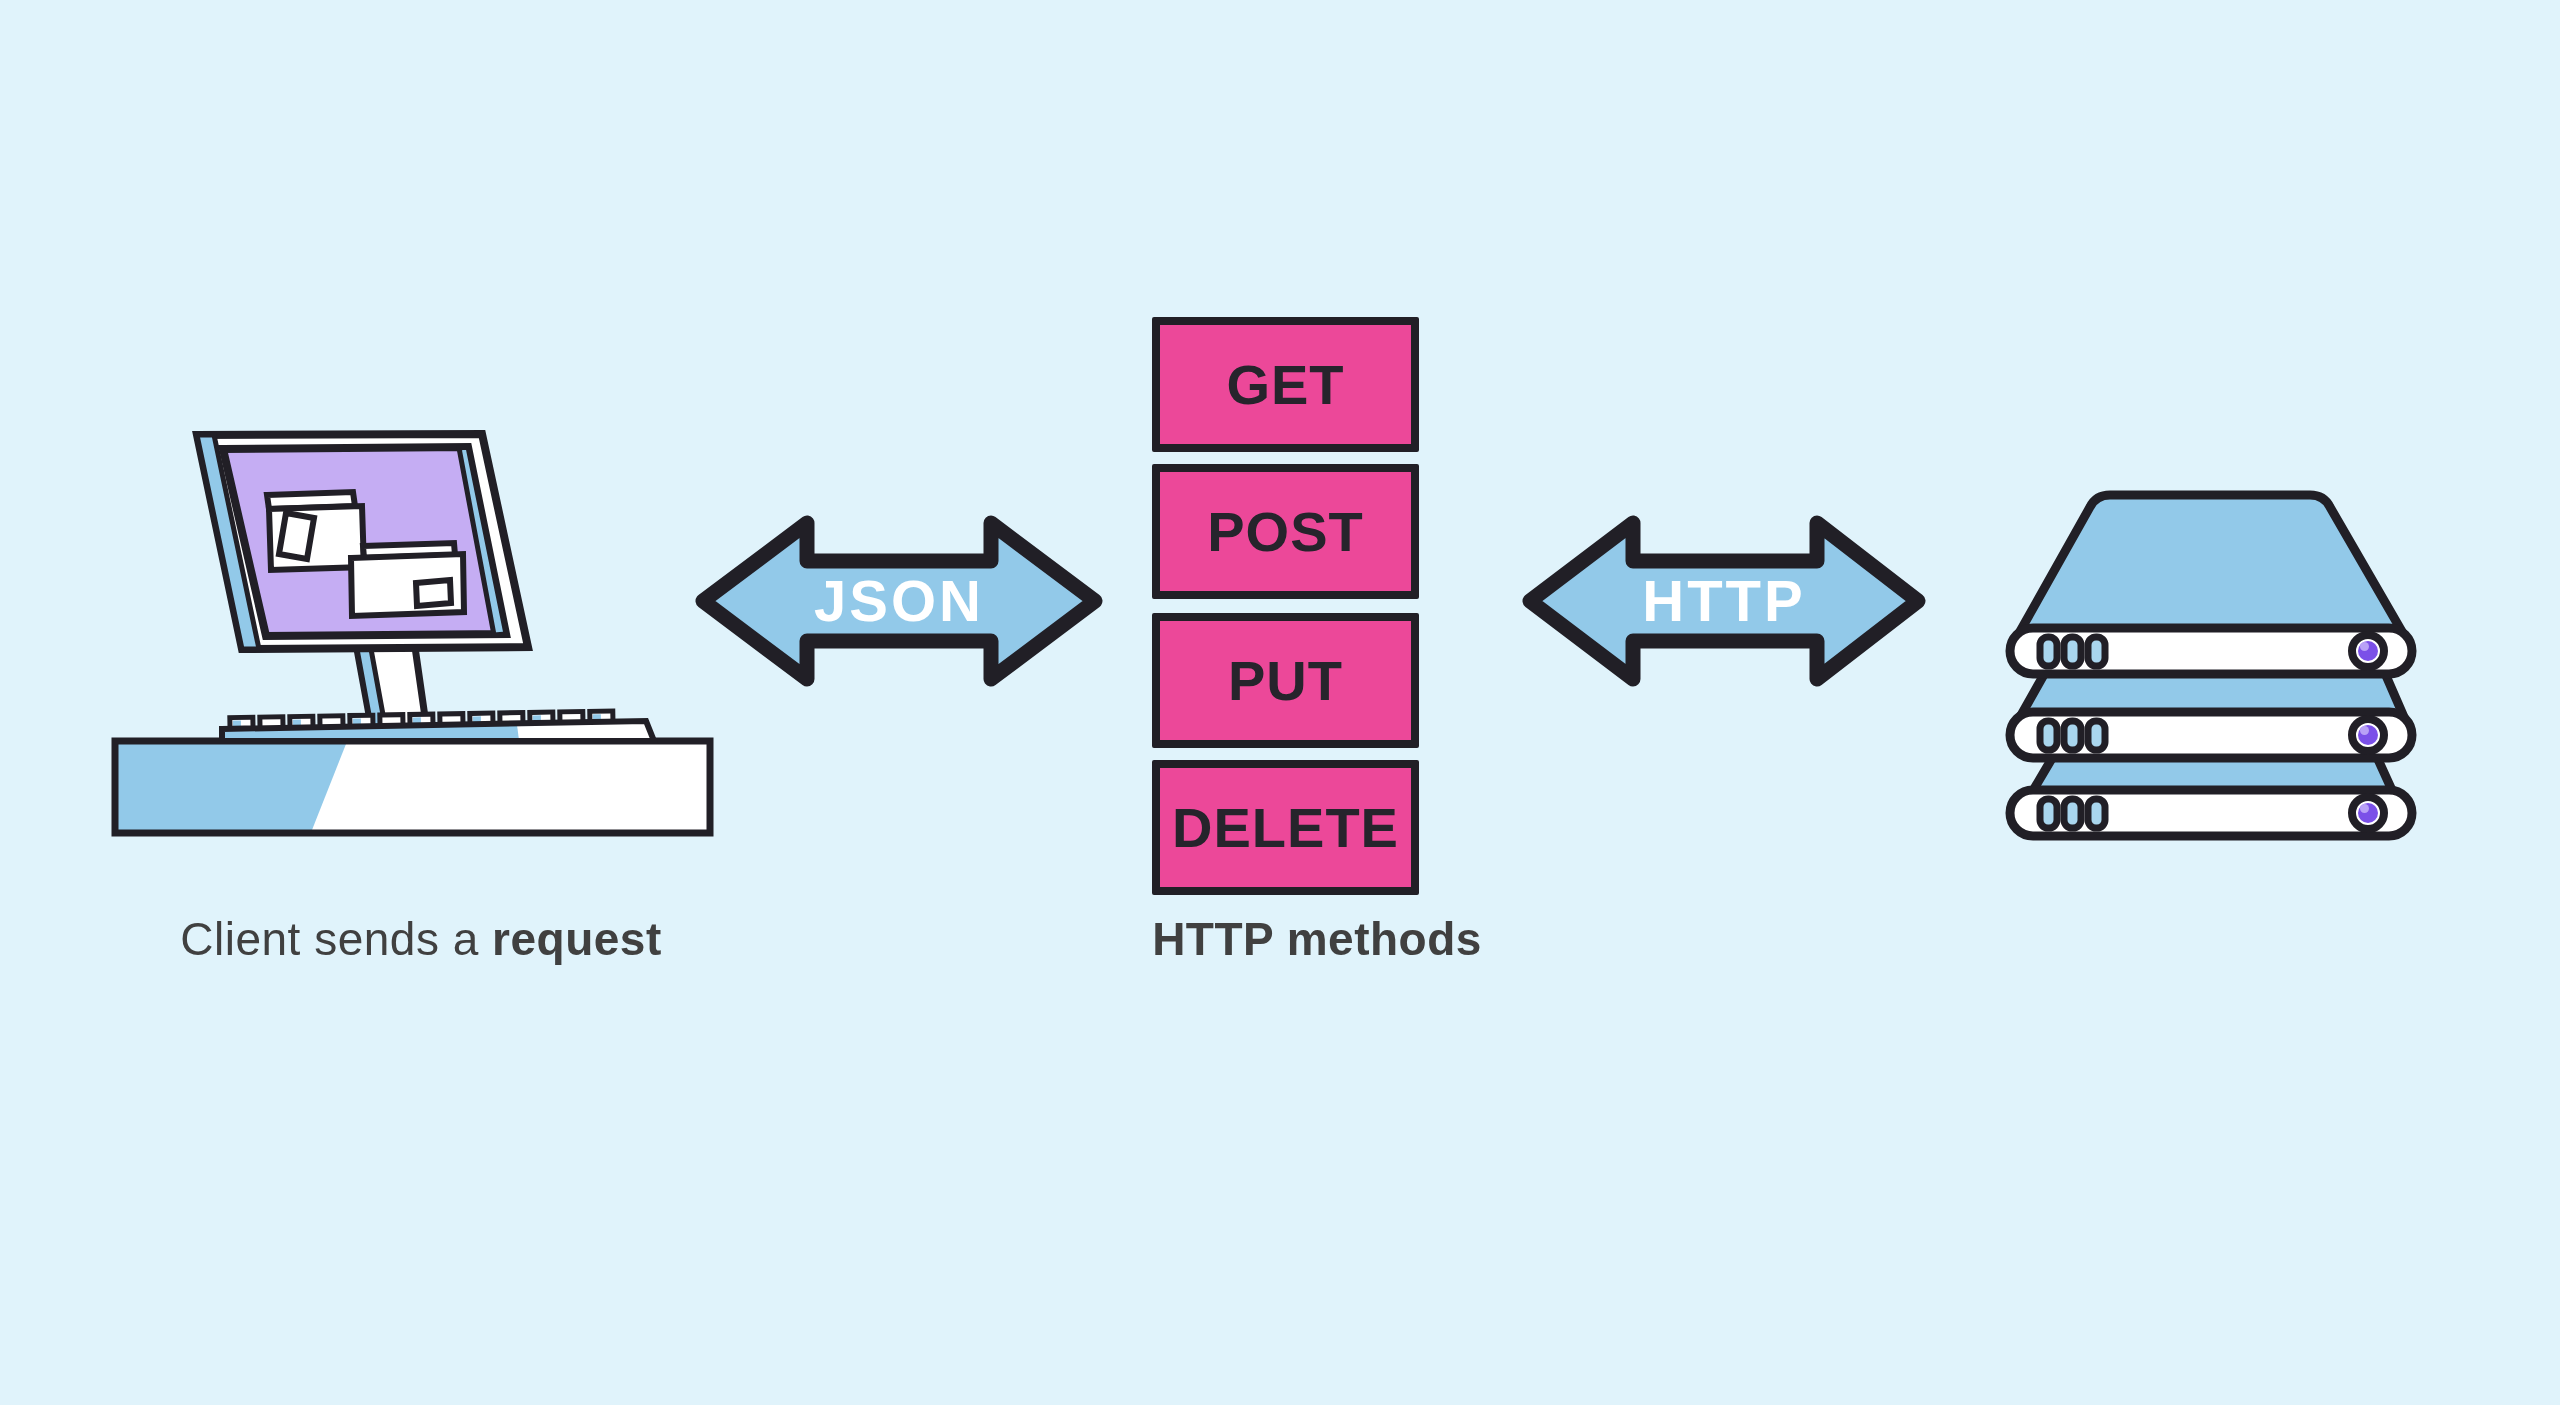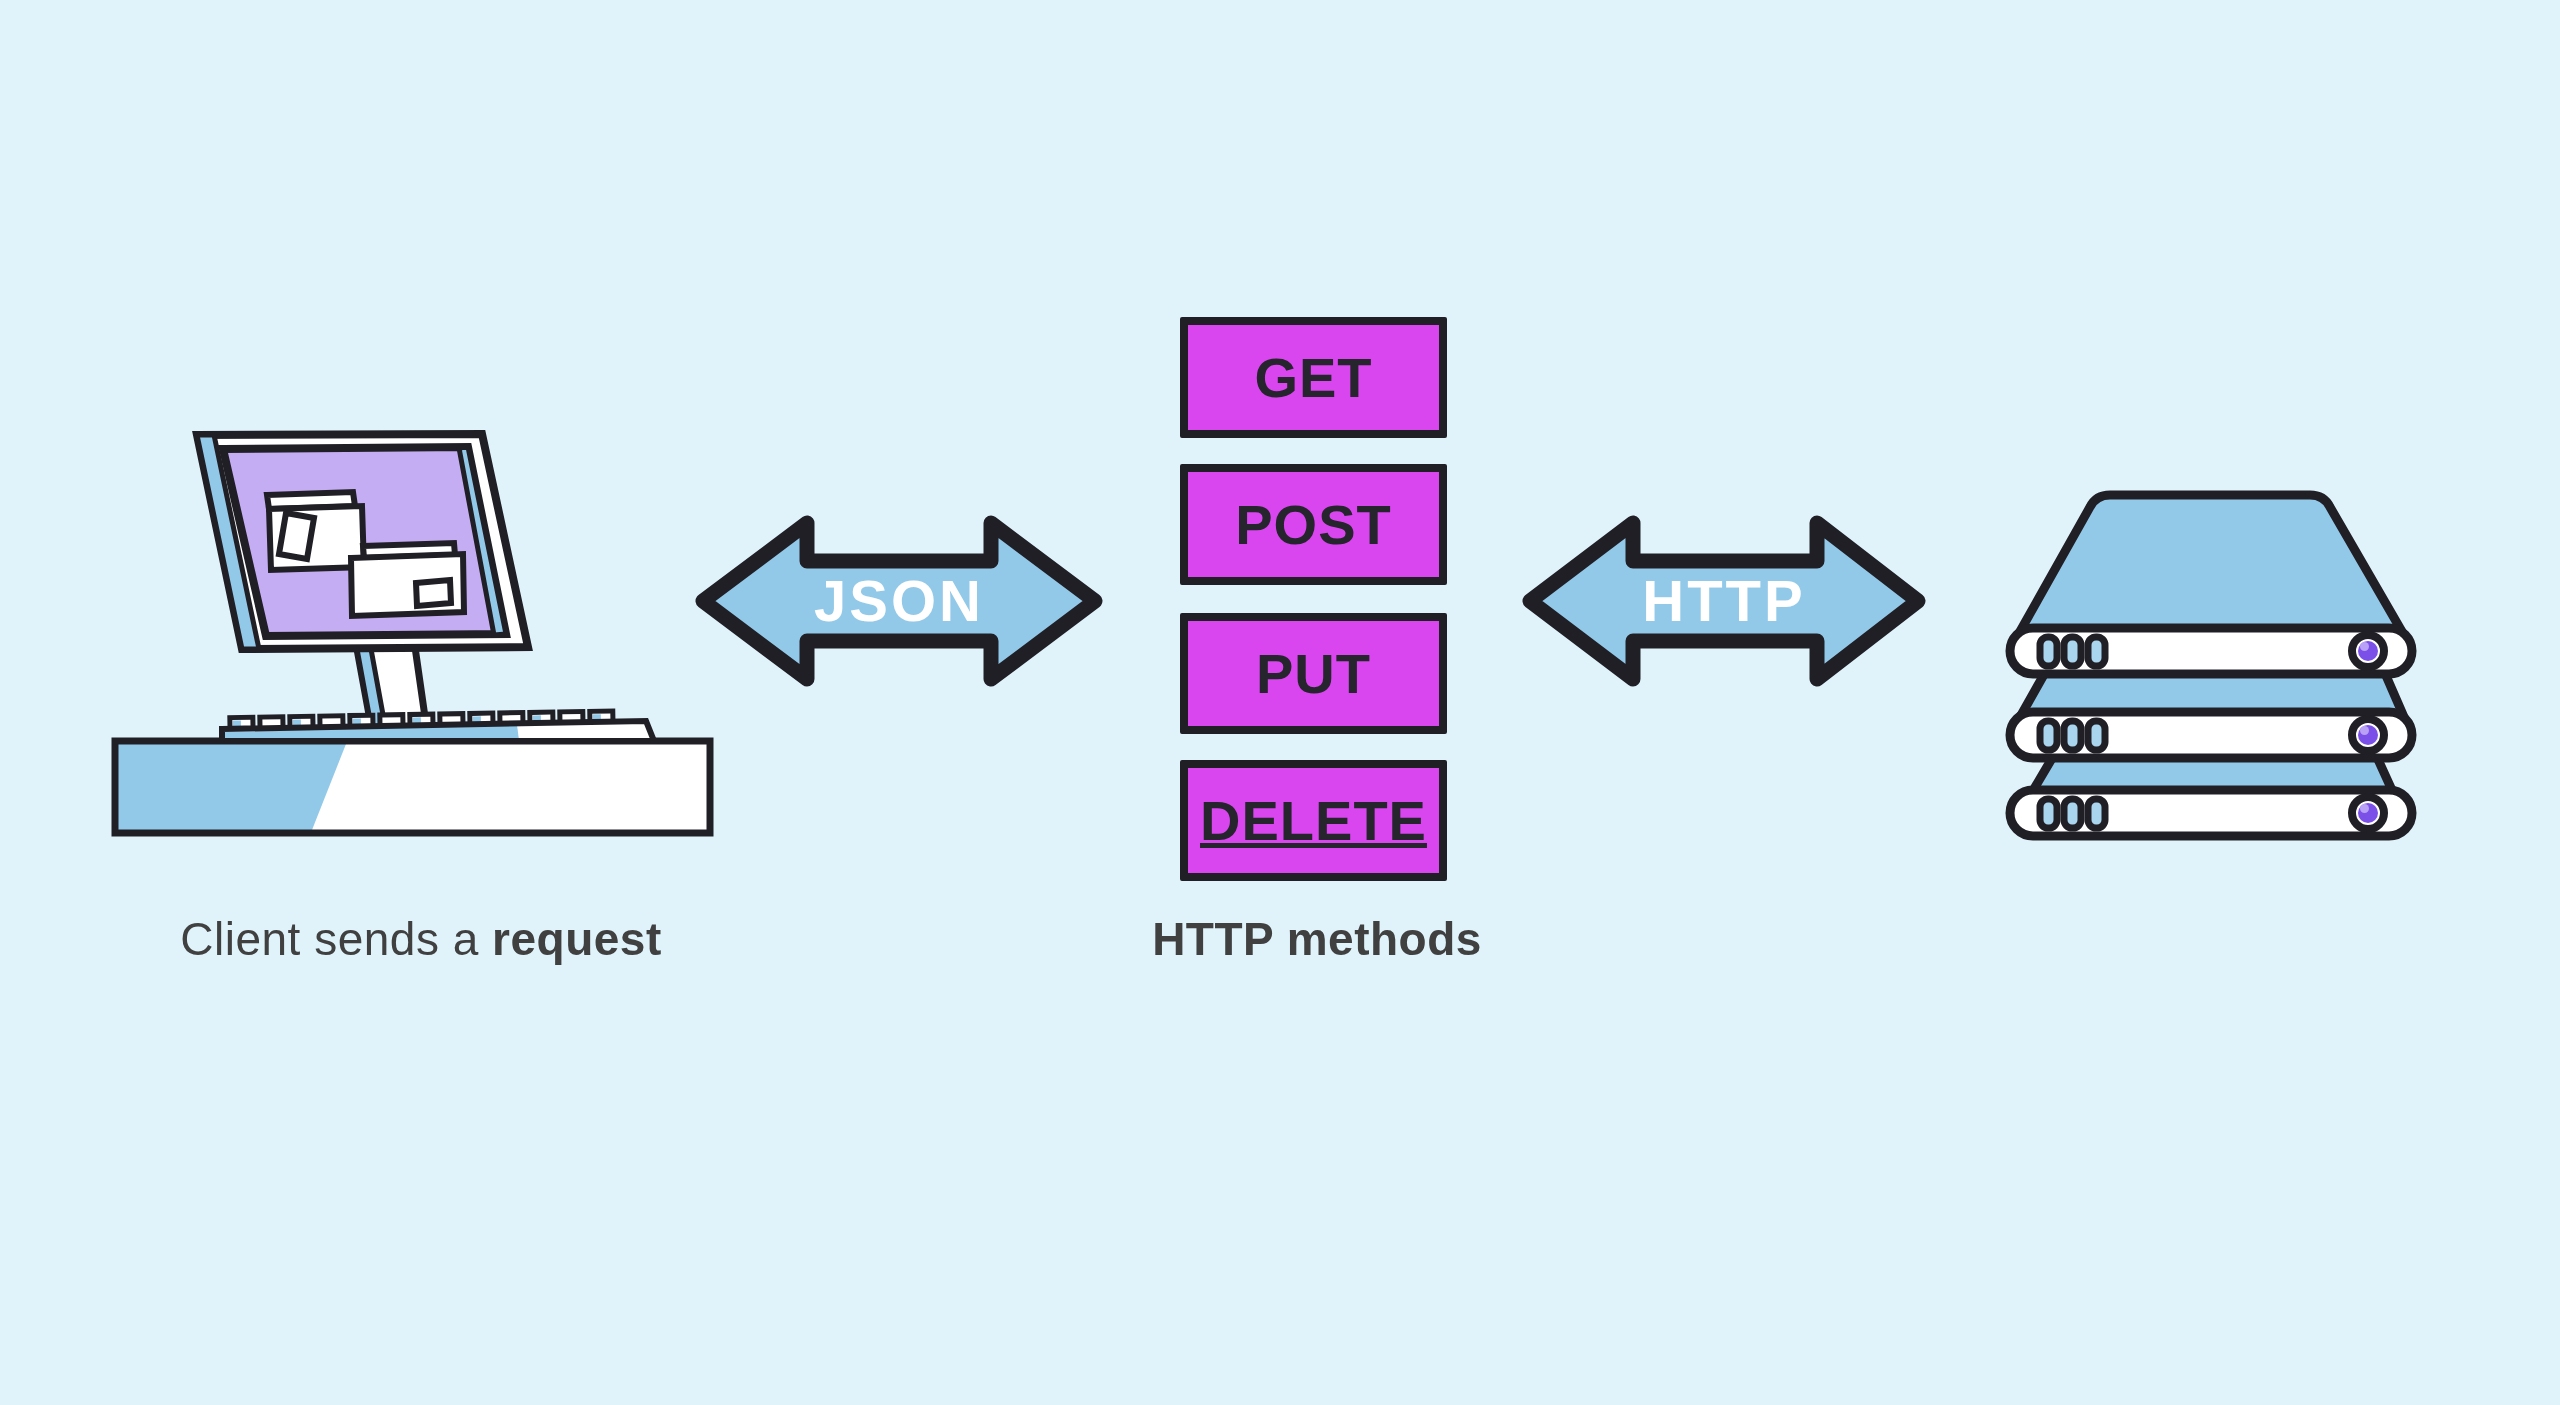--- a/index.html
+++ b/index.html
@@ -14,30 +14,30 @@
   .client-illo{left:110px;top:425px;width:620px;height:420px;}
   .server-illo{left:2000px;top:485px;width:420px;height:360px;}
   .arrow-svg{position:absolute;width:408px;height:172px;}
   .arrow-json{left:695px;top:515px;}
   .arrow-http{left:1520px;top:515px;}
   .arrow-label{
     font-family:"Liberation Sans", sans-serif;
     font-weight:700;font-size:58px;letter-spacing:3px;fill:#ffffff;
   }
   .method-box{
-    position:absolute;left:1180px;width:267px;height:121px;
+    position:absolute;left:1152px;width:267px;height:135px;
     box-sizing:border-box;
-    background:#d946ef;border:8px solid #211f26;border-radius:2px;
+    background:#ec4899;border:8px solid #211f26;border-radius:2px;
     display:flex;align-items:center;justify-content:center;
     font-weight:700;font-size:56px;letter-spacing:1px;color:#26242c;
   }
   .mb-get{top:317px;}
   .mb-post{top:464px;}
   .mb-put{top:613px;}
-  .mb-delete{top:760px;text-decoration:underline;}
+  .mb-delete{top:760px;}
   .caption{
     position:absolute;top:912px;transform:translateX(-50%);
     white-space:nowrap;font-size:46px;color:#404040;letter-spacing:0.5px;
   }
   .caption b{font-weight:700;}
   .caption-client{left:421px;}
   .caption-methods{left:1317px;font-weight:700;}
   .caption-server{left:2216px;}
   svg *{vector-effect:none;}
 </style>

